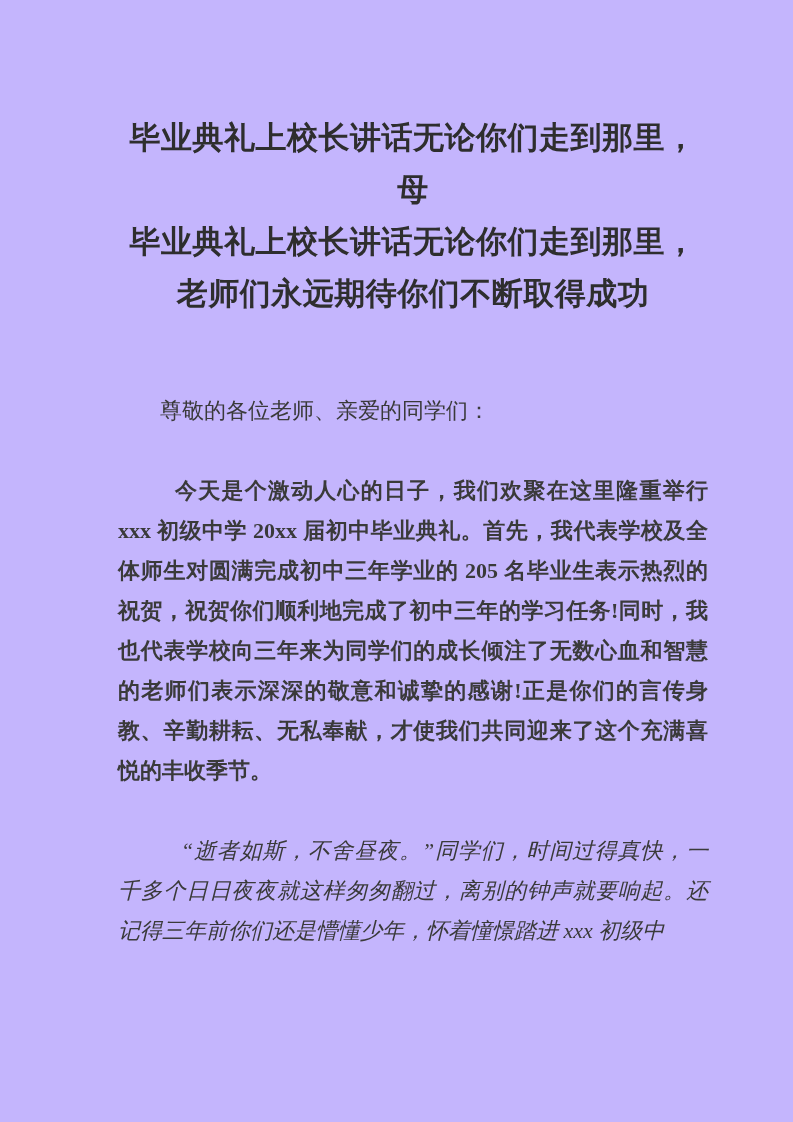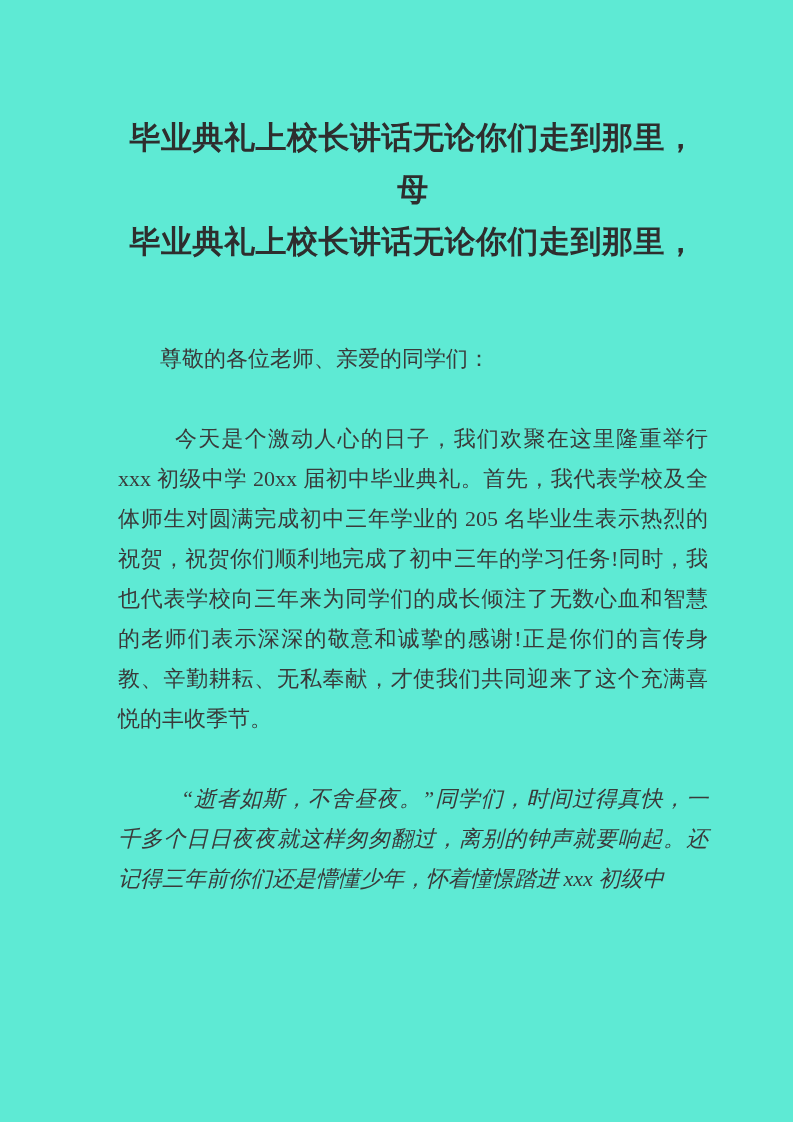--- a/index.html
+++ b/index.html
@@ -6,21 +6,21 @@
     margin: 0;
     padding: 0;
     background: #ffffff;
   }
   .page {
     position: relative;
     width: 793px;
     height: 1122px;
     box-sizing: border-box;
     padding: 112px 85px 0 118px;
-    background: #5eead4;
+    background: #c4b5fd;
     color: #333333;
     font-family: "Liberation Serif", "DejaVu Serif", serif;
     overflow: hidden;
   }
   .doc-title {
     margin: 0 0 71px 0;
     font-size: 31px;
     line-height: 52px;
     font-weight: 700;
     text-align: center;
@@ -32,31 +32,32 @@
   }
   .para {
     margin: 0 0 40px 0;
     font-size: 22px;
     line-height: 40px;
     text-align: justify;
     color: #3a3a3a;
   }
   .indent-salutation { text-indent: 42px; }
   .indent-greeting   { text-indent: 83px; }
-  .indent-opening    { text-indent: 57px; }
+  .indent-opening    { text-indent: 57px; font-weight: bold; }
   .indent-farewell   { text-indent: 63px; margin-top: 20px; font-style: italic; }
 </style>
 </head>
 <body>
 
 <div class="page">
 
   <h1 class="doc-title">
     <span class="title-line">毕业典礼上校长讲话无论你们走到那里，母</span>
     <span class="title-line">毕业典礼上校长讲话无论你们走到那里，</span>
+    <span class="title-line">老师们永远期待你们不断取得成功</span>
   </h1>
 
   <p class="para indent-salutation">尊敬的各位老师、亲爱的同学们：</p>
 
 
   <p class="para indent-opening">今天是个激动人心的日子，我们欢聚在这里隆重举行 xxx 初级中学 20xx 届初中毕业典礼。首先，我代表学校及全体师生对圆满完成初中三年学业的 205 名毕业生表示热烈的祝贺，祝贺你们顺利地完成了初中三年的学习任务!同时，我也代表学校向三年来为同学们的成长倾注了无数心血和智慧的老师们表示深深的敬意和诚挚的感谢!正是你们的言传身教、辛勤耕耘、无私奉献，才使我们共同迎来了这个充满喜悦的丰收季节。</p>
 
   <p class="para indent-farewell">“逝者如斯，不舍昼夜。”同学们，时间过得真快，一千多个日日夜夜就这样匆匆翻过，离别的钟声就要响起。还记得三年前你们还是懵懂少年，怀着憧憬踏进 xxx 初级中</p>
 
 </div>

